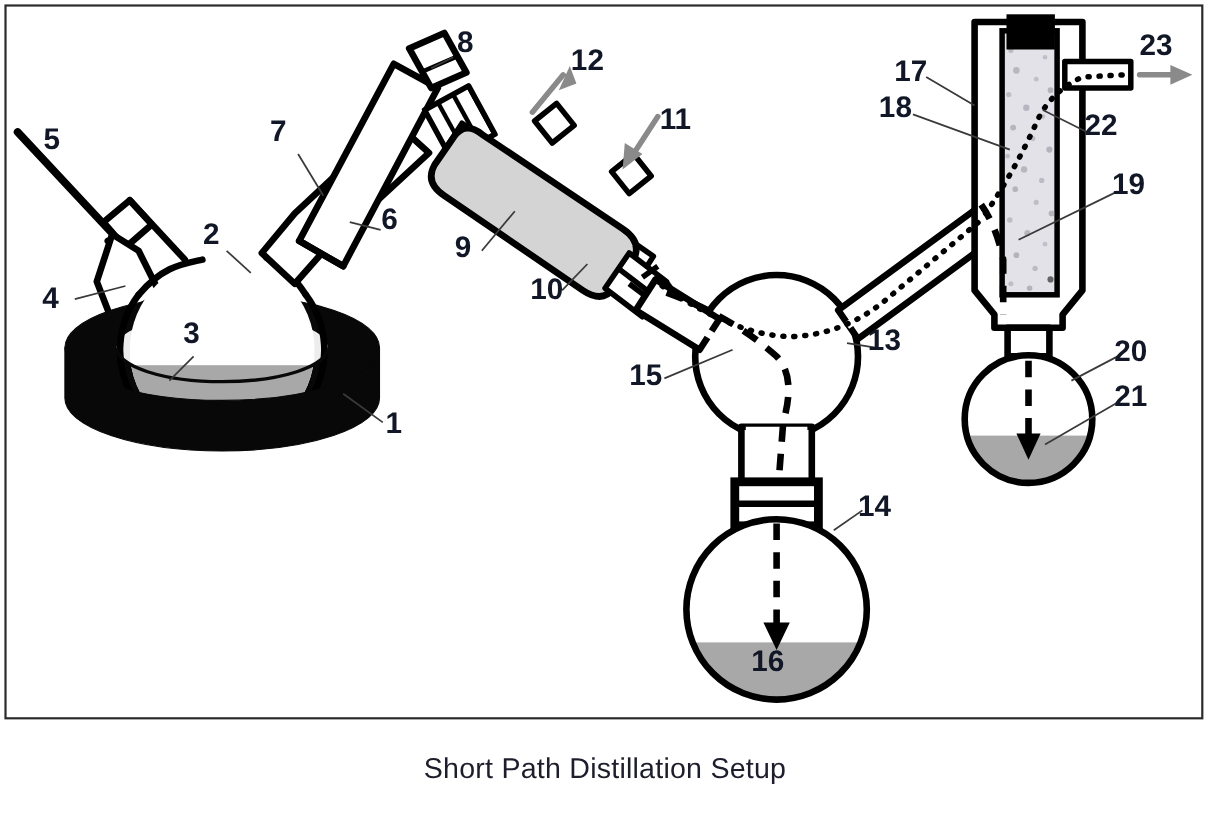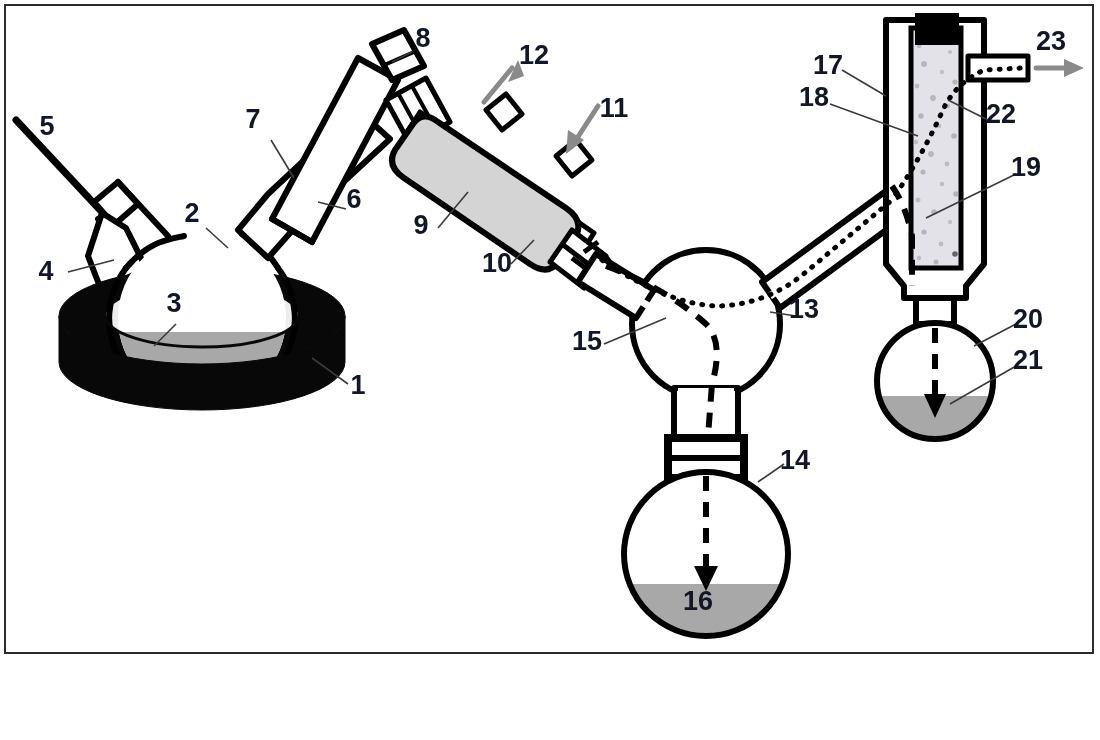--- a/index.html
+++ b/index.html
@@ -329,14 +329,15 @@
         <text class="lbl" x="1020" y="170" text-anchor="middle">19</text>
         <text class="lbl" x="1022" y="322" text-anchor="middle">20</text>
         <text class="lbl" x="1022" y="363" text-anchor="middle">21</text>
         <text class="lbl" x="995" y="117" text-anchor="middle">22</text>
         <text class="lbl" x="1045" y="44" text-anchor="middle">23</text>
       </g>
 
     </svg>
   </div>
 
+  <div id="figure-caption">Short Path Distillation Setup</div>
 
 </div>
 
 </body></html>

